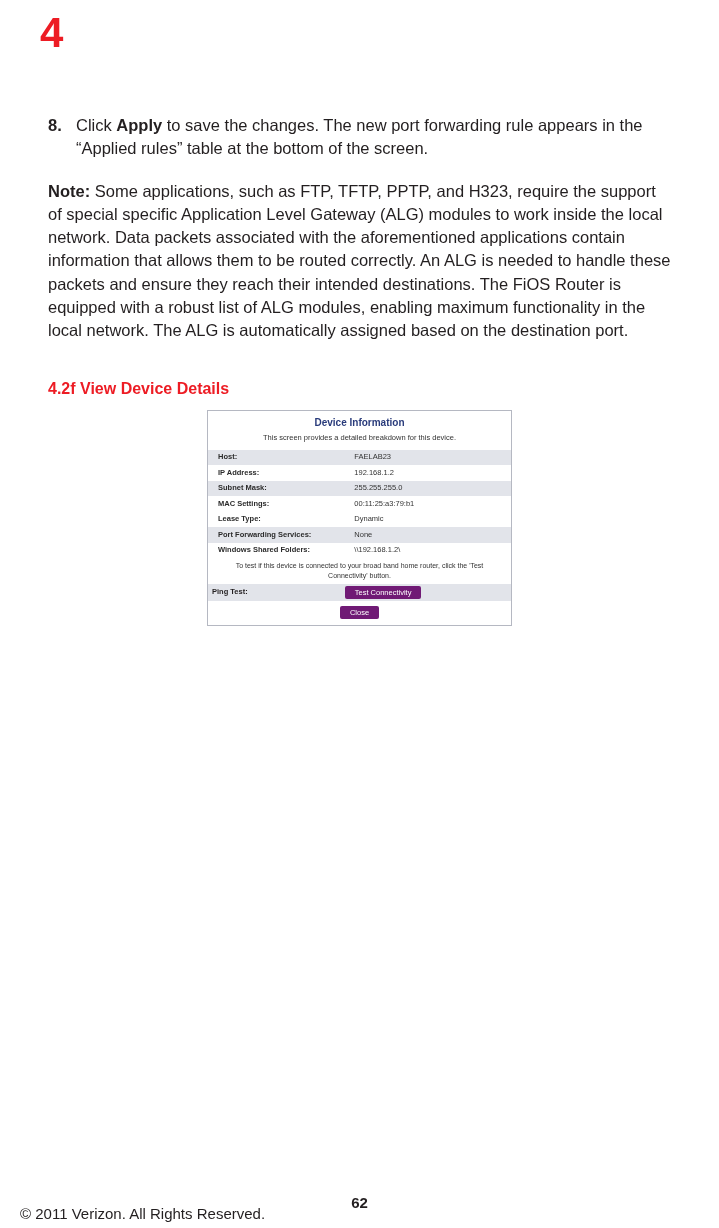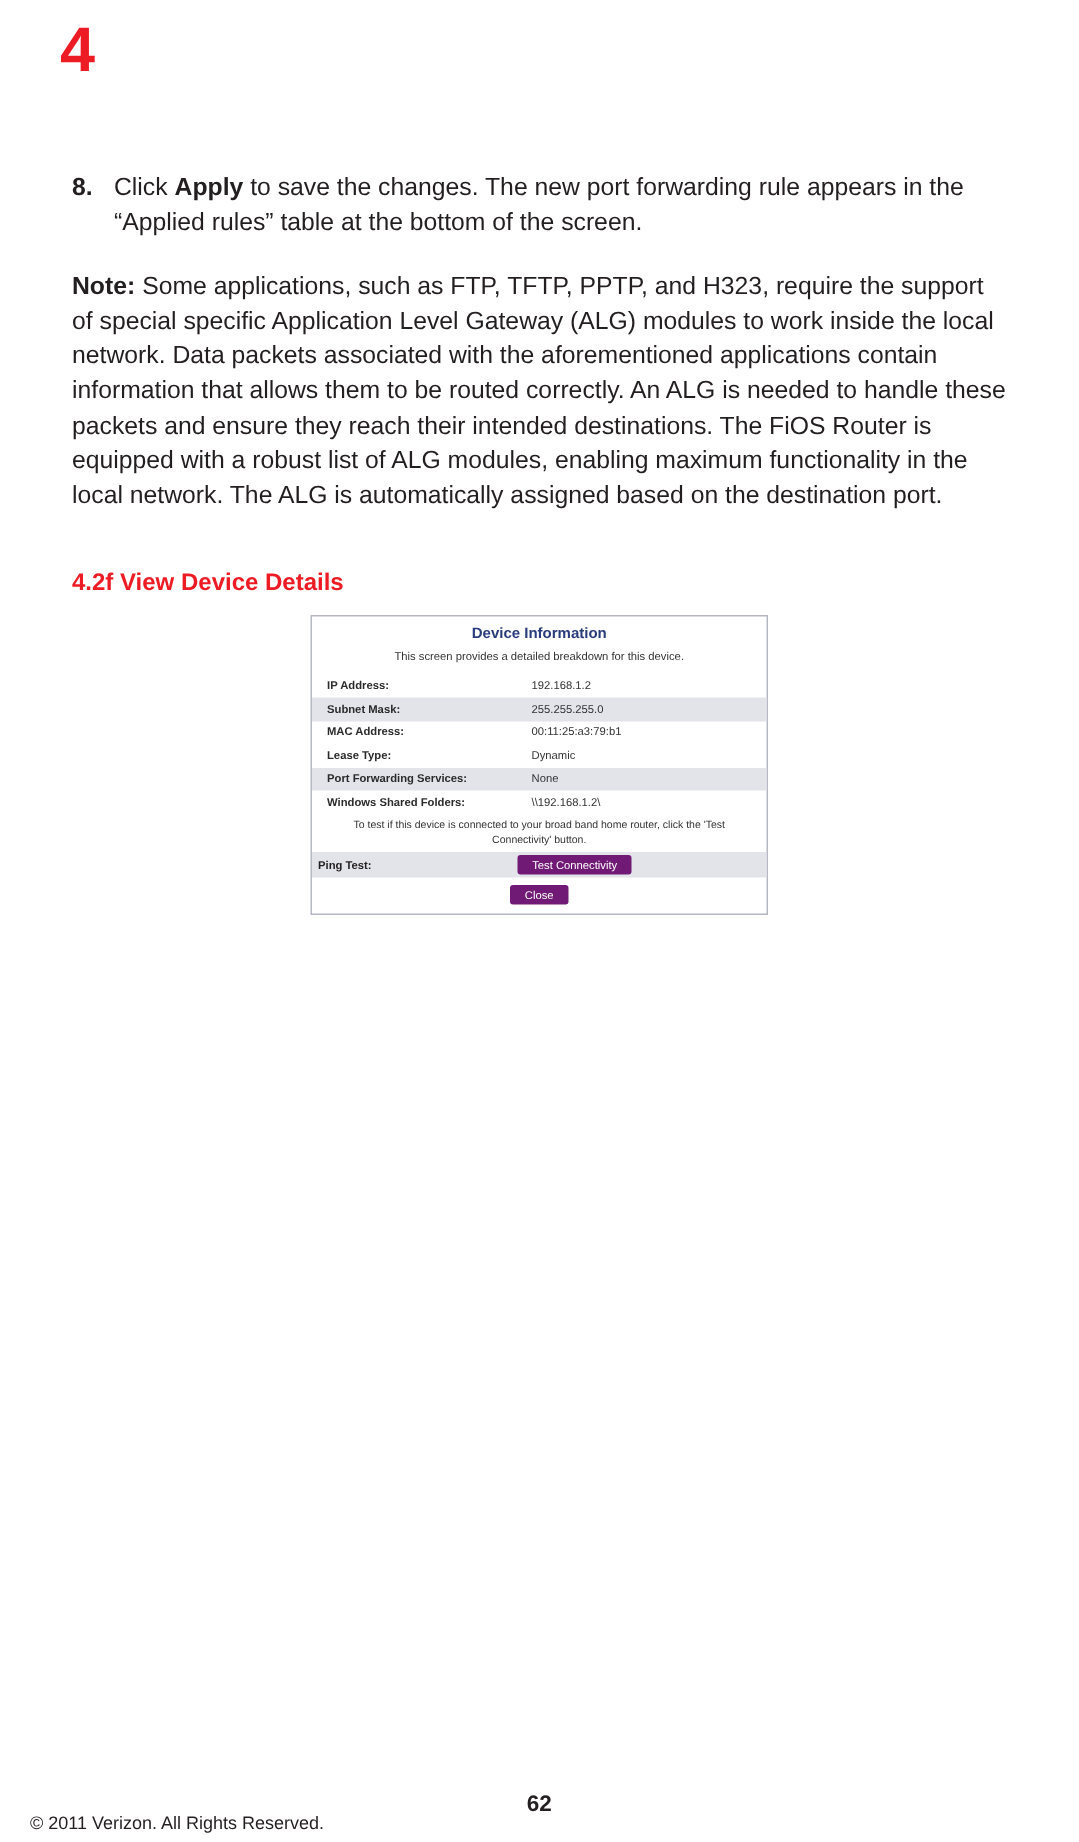--- a/index.html
+++ b/index.html
@@ -156,21 +156,21 @@
       text-align: center;
     }
     .page-num {
       font-weight: 700;
       font-size: 15px;
     }
     .copyright {
       position: absolute;
       bottom: 6px;
       left: 20px;
-      font-size: 12px;
+      font-size: 15px;
       color: #231f20;
     }
   </style>
 </head>
 <body>
 
 <div class="header">
   <div class="chapter-num">4</div>
 </div>
 
@@ -188,30 +188,34 @@
   </div>
 
   <div class="section-heading">4.2f  View Device Details</div>
 
 
   <div class="device-info-panel">
     <div class="device-info-title">Device Information</div>
     <div class="device-info-desc">This screen provides a detailed breakdown for this device.</div>
     <table class="device-info-table">
       <tbody>
+          <tr class="alt">
+        <td>Host:</td>
+        <td class="link-color">FAELAB23</td>
+      </tr>
       <tr>
         <td>IP Address:</td>
         <td>192.168.1.2</td>
       </tr>
       <tr class="alt">
         <td>Subnet Mask:</td>
         <td>255.255.255.0</td>
       </tr>
       <tr>
-        <td>MAC Address:</td>
+        <td>MAC Settings:</td>
         <td>00:11:25:a3:79:b1</td>
       </tr>
       <tr>
         <td>Lease Type:</td>
         <td>Dynamic</td>
       </tr>
       <tr class="alt">
         <td>Port Forwarding Services:</td>
         <td>None</td>
       </tr>

